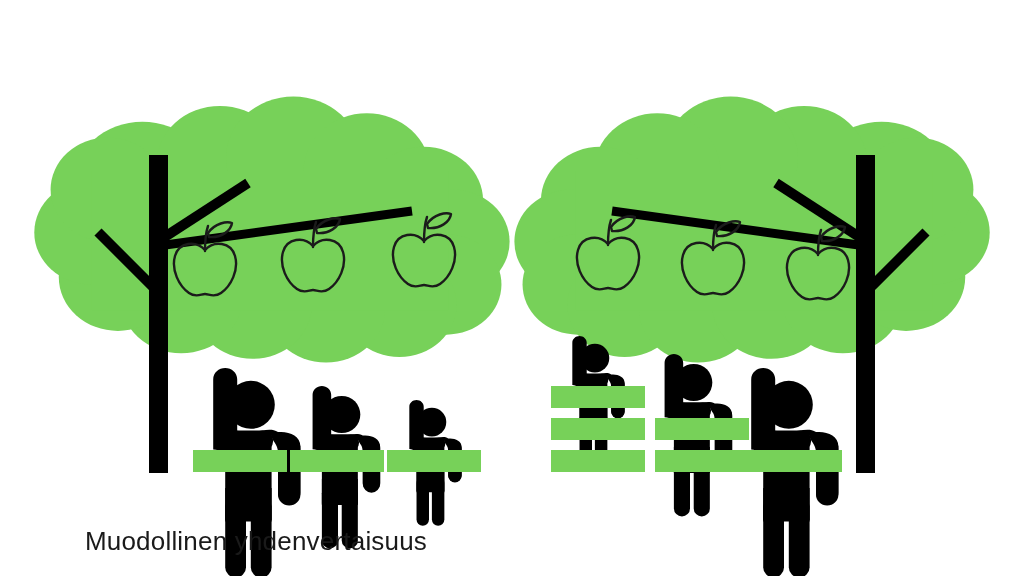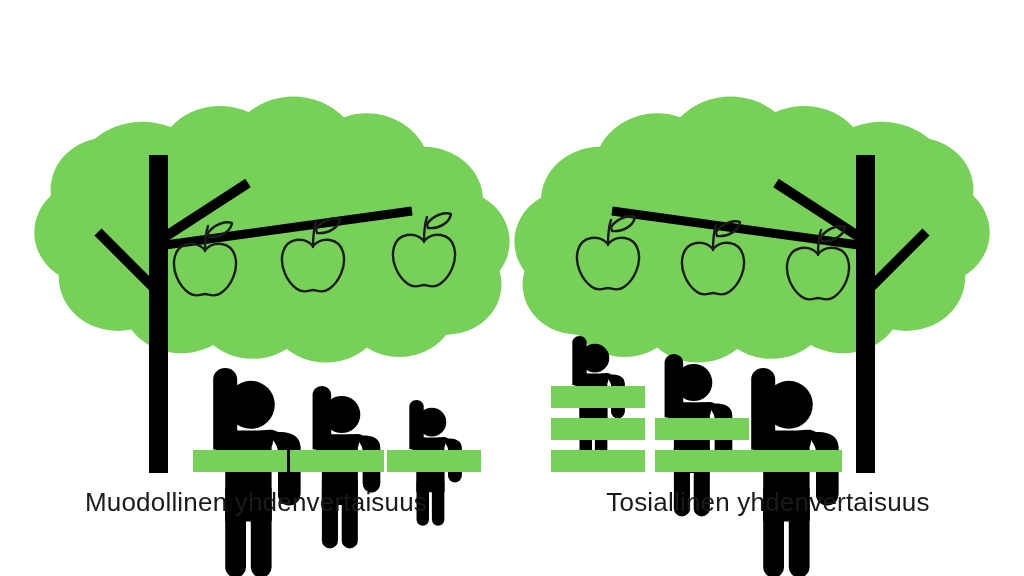--- a/index.html
+++ b/index.html
@@ -30,20 +30,21 @@
   }
   .panel-caption {
     position: absolute;
     text-align: center;
     font-family: "Liberation Sans", sans-serif;
     font-size: 26px;
     line-height: 30px;
     color: #1a1a1a;
     letter-spacing: 0.2px;
     white-space: nowrap;
+    margin-top: 39px;
   }
   #caption-left {
     left: 0px;
     top: 487px;
     width: 512px;
   }
   #caption-right {
     left: 512px;
     top: 487px;
     width: 512px;
@@ -224,15 +225,14 @@
         <rect x="655" y="418" width="94" height="22"></rect>
         <rect x="655" y="450" width="94" height="22"></rect>
 
         <rect x="748" y="450" width="94" height="22"></rect>
       </g>
     </g>
   </svg>
 
   <div id="caption-left" class="panel-caption">Muodollinen yhdenvertaisuus</div>
 
-  <div id="caption-right" class="panel-caption">Tosiallinen yhdenvertaisuus</div>
 
 </div>
 
 </body></html>

